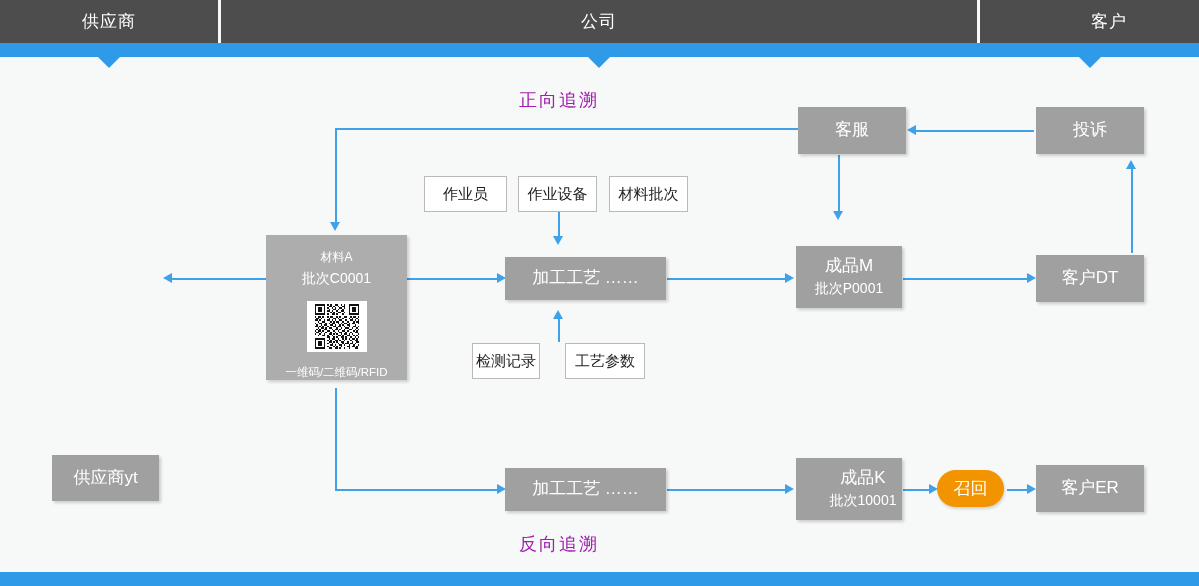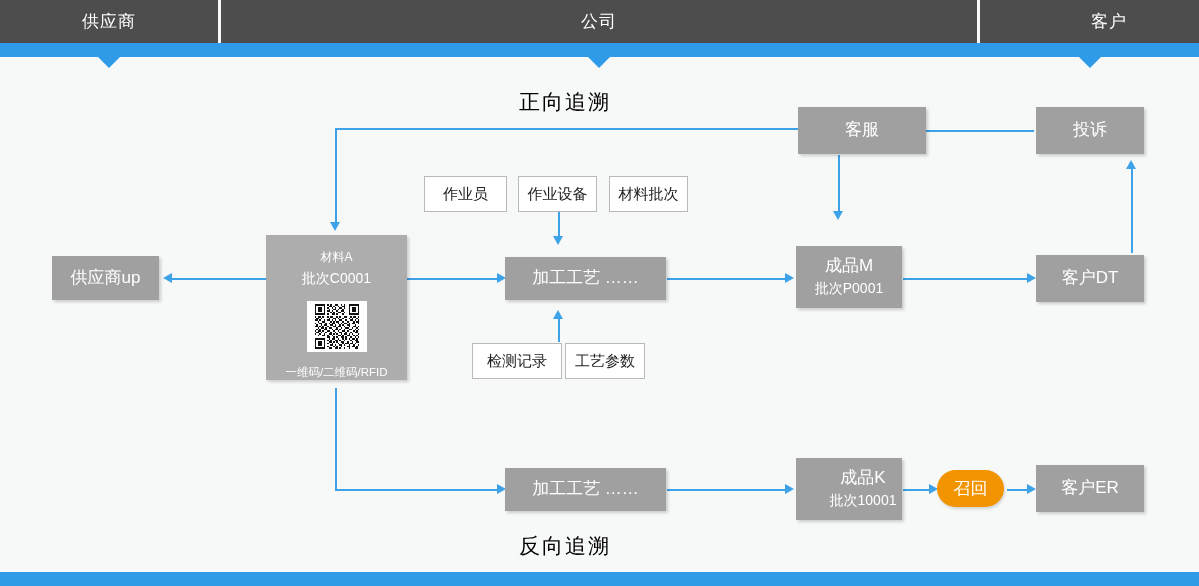--- a/index.html
+++ b/index.html
@@ -113,22 +113,22 @@
     font-size: 17px;
     display: flex;
     align-items: center;
     justify-content: center;
     box-shadow: 1px 2px 3px rgba(0,0,0,0.15);
   }
 
   
   .caption {
     position: absolute;
-    color: #000000;
-    font-size: 21px;
+    color: #a21caf;
+    font-size: 18px;
     letter-spacing: 2px;
     white-space: nowrap;
   }
 
   
   .ln {
     position: absolute;
     background: #3ea2e8;
   }
   .ln-h { height: 1.6px; }
@@ -222,24 +222,24 @@
 
   <div class="ln ln-h" style="left:667px;top:489px;width:120px;"></div>
   <div class="arw arw-r" style="left:785px;top:483.5px;"></div>
 
   <div class="ln ln-h" style="left:903px;top:489px;width:30px;"></div>
   <div class="arw arw-r" style="left:929px;top:483.5px;"></div>
 
   <div class="ln ln-h" style="left:1007px;top:489px;width:26px;"></div>
   <div class="arw arw-r" style="left:1027px;top:483.5px;"></div>
 
-  <div class="node" id="node-supplier-up" style="left:52px;top:256px;width:107px;height:44px;">
-    <div class="n-title">供应商up</div>
-  </div>
-
+
+  <div class="node" id="node-supplier-yt" style="left:52px;top:455px;width:107px;height:46px;">
+    <div class="n-title">供应商yt</div>
+  </div>
 
   <div class="node" id="node-material" style="left:266px;top:235px;width:141px;height:145px;">
     <div class="n-title">材料A</div>
     <div class="n-sub">批次C0001</div>
     <svg id="qr" viewBox="0 0 29 29" shape-rendering="crispEdges">
       <rect width="29" height="29" fill="#ffffff"></rect>
       <g fill="#111111">
         <rect x="0" y="0" width="7" height="1"></rect>
           <rect x="0" y="6" width="7" height="1"></rect>
         <rect x="0" y="0" width="1" height="7"></rect>
@@ -478,21 +478,21 @@
   <div class="tag" style="left:424px;top:176px;width:83px;align-items:center;">
     <span>作业员</span>
   </div>
   <div class="tag" style="left:518px;top:176px;width:79px;">
     <span>作业设备</span>
   </div>
   <div class="tag" style="left:609px;top:176px;width:79px;">
     <span>材料批次</span>
   </div>
 
-  <div class="tag" style="left:472px;top:343px;width:90px;">
+  <div class="tag" style="left:472px;top:343px;width:68px;">
     <span>检测记录</span>
   </div>
   <div class="tag" style="left:565px;top:343px;width:80px;font-family:Liberation Mono, monospace;">
     <span>工艺参数</span>
   </div>
 
   <div class="node" id="node-process-top" style="left:505px;top:257px;width:161px;height:43px;">
     <div class="n-title">加工工艺  ……</div>
   </div>
 
@@ -503,21 +503,21 @@
   <div class="node" id="node-product-m" style="left:796px;top:246px;width:106px;height:62px;">
     <div class="n-title">成品M</div>
     <div class="n-sub">批次P0001</div>
   </div>
 
   <div class="node" id="node-product-k" style="left:796px;top:458px;width:106px;height:62px;padding-left:28px;">
     <div class="n-title">成品K</div>
     <div class="n-sub">批次10001</div>
   </div>
 
-  <div class="node" id="node-customer-service" style="left:798px;top:107px;width:128px;height:47px;">
+  <div class="node" id="node-customer-service" style="left:798px;top:107px;width:108px;height:47px;">
     <div class="n-title">客服</div>
   </div>
 
   <div class="node" id="node-complaint" style="left:1036px;top:107px;width:108px;height:47px;">
     <div class="n-title">投诉</div>
   </div>
 
   <div class="node" id="node-customer-dt" style="left:1036px;top:255px;width:108px;height:47px;">
     <div class="n-title">客户DT</div>
   </div>

